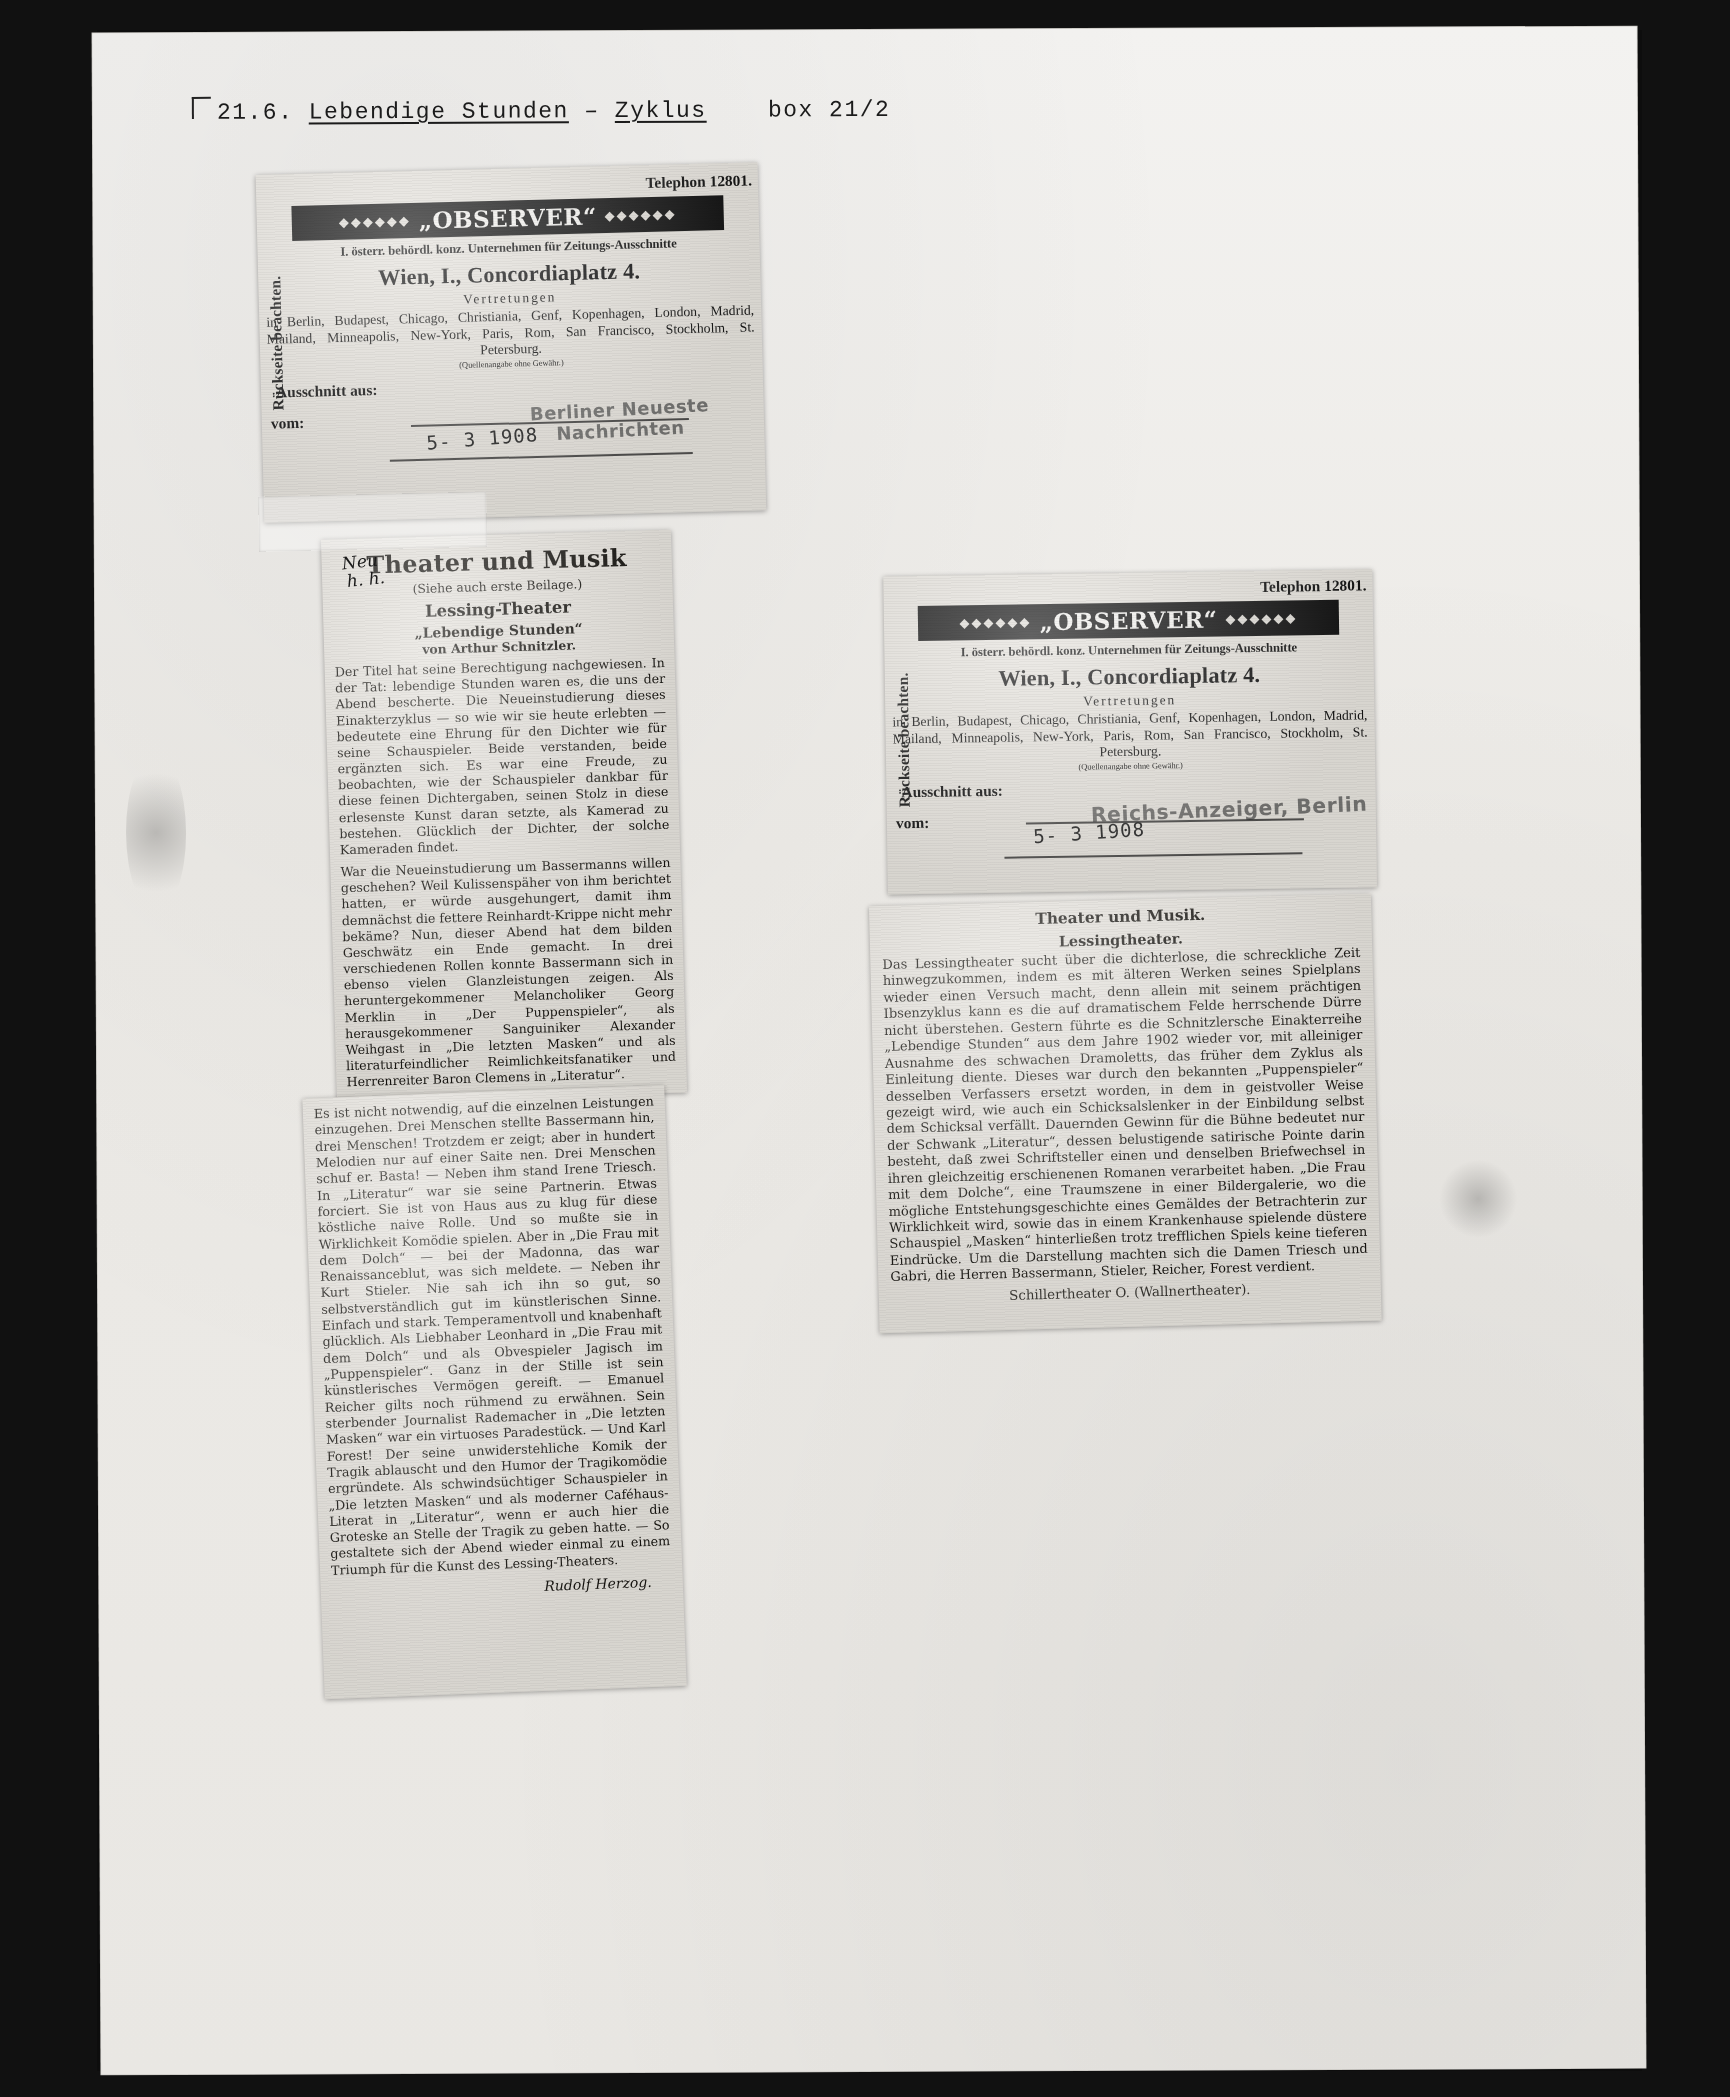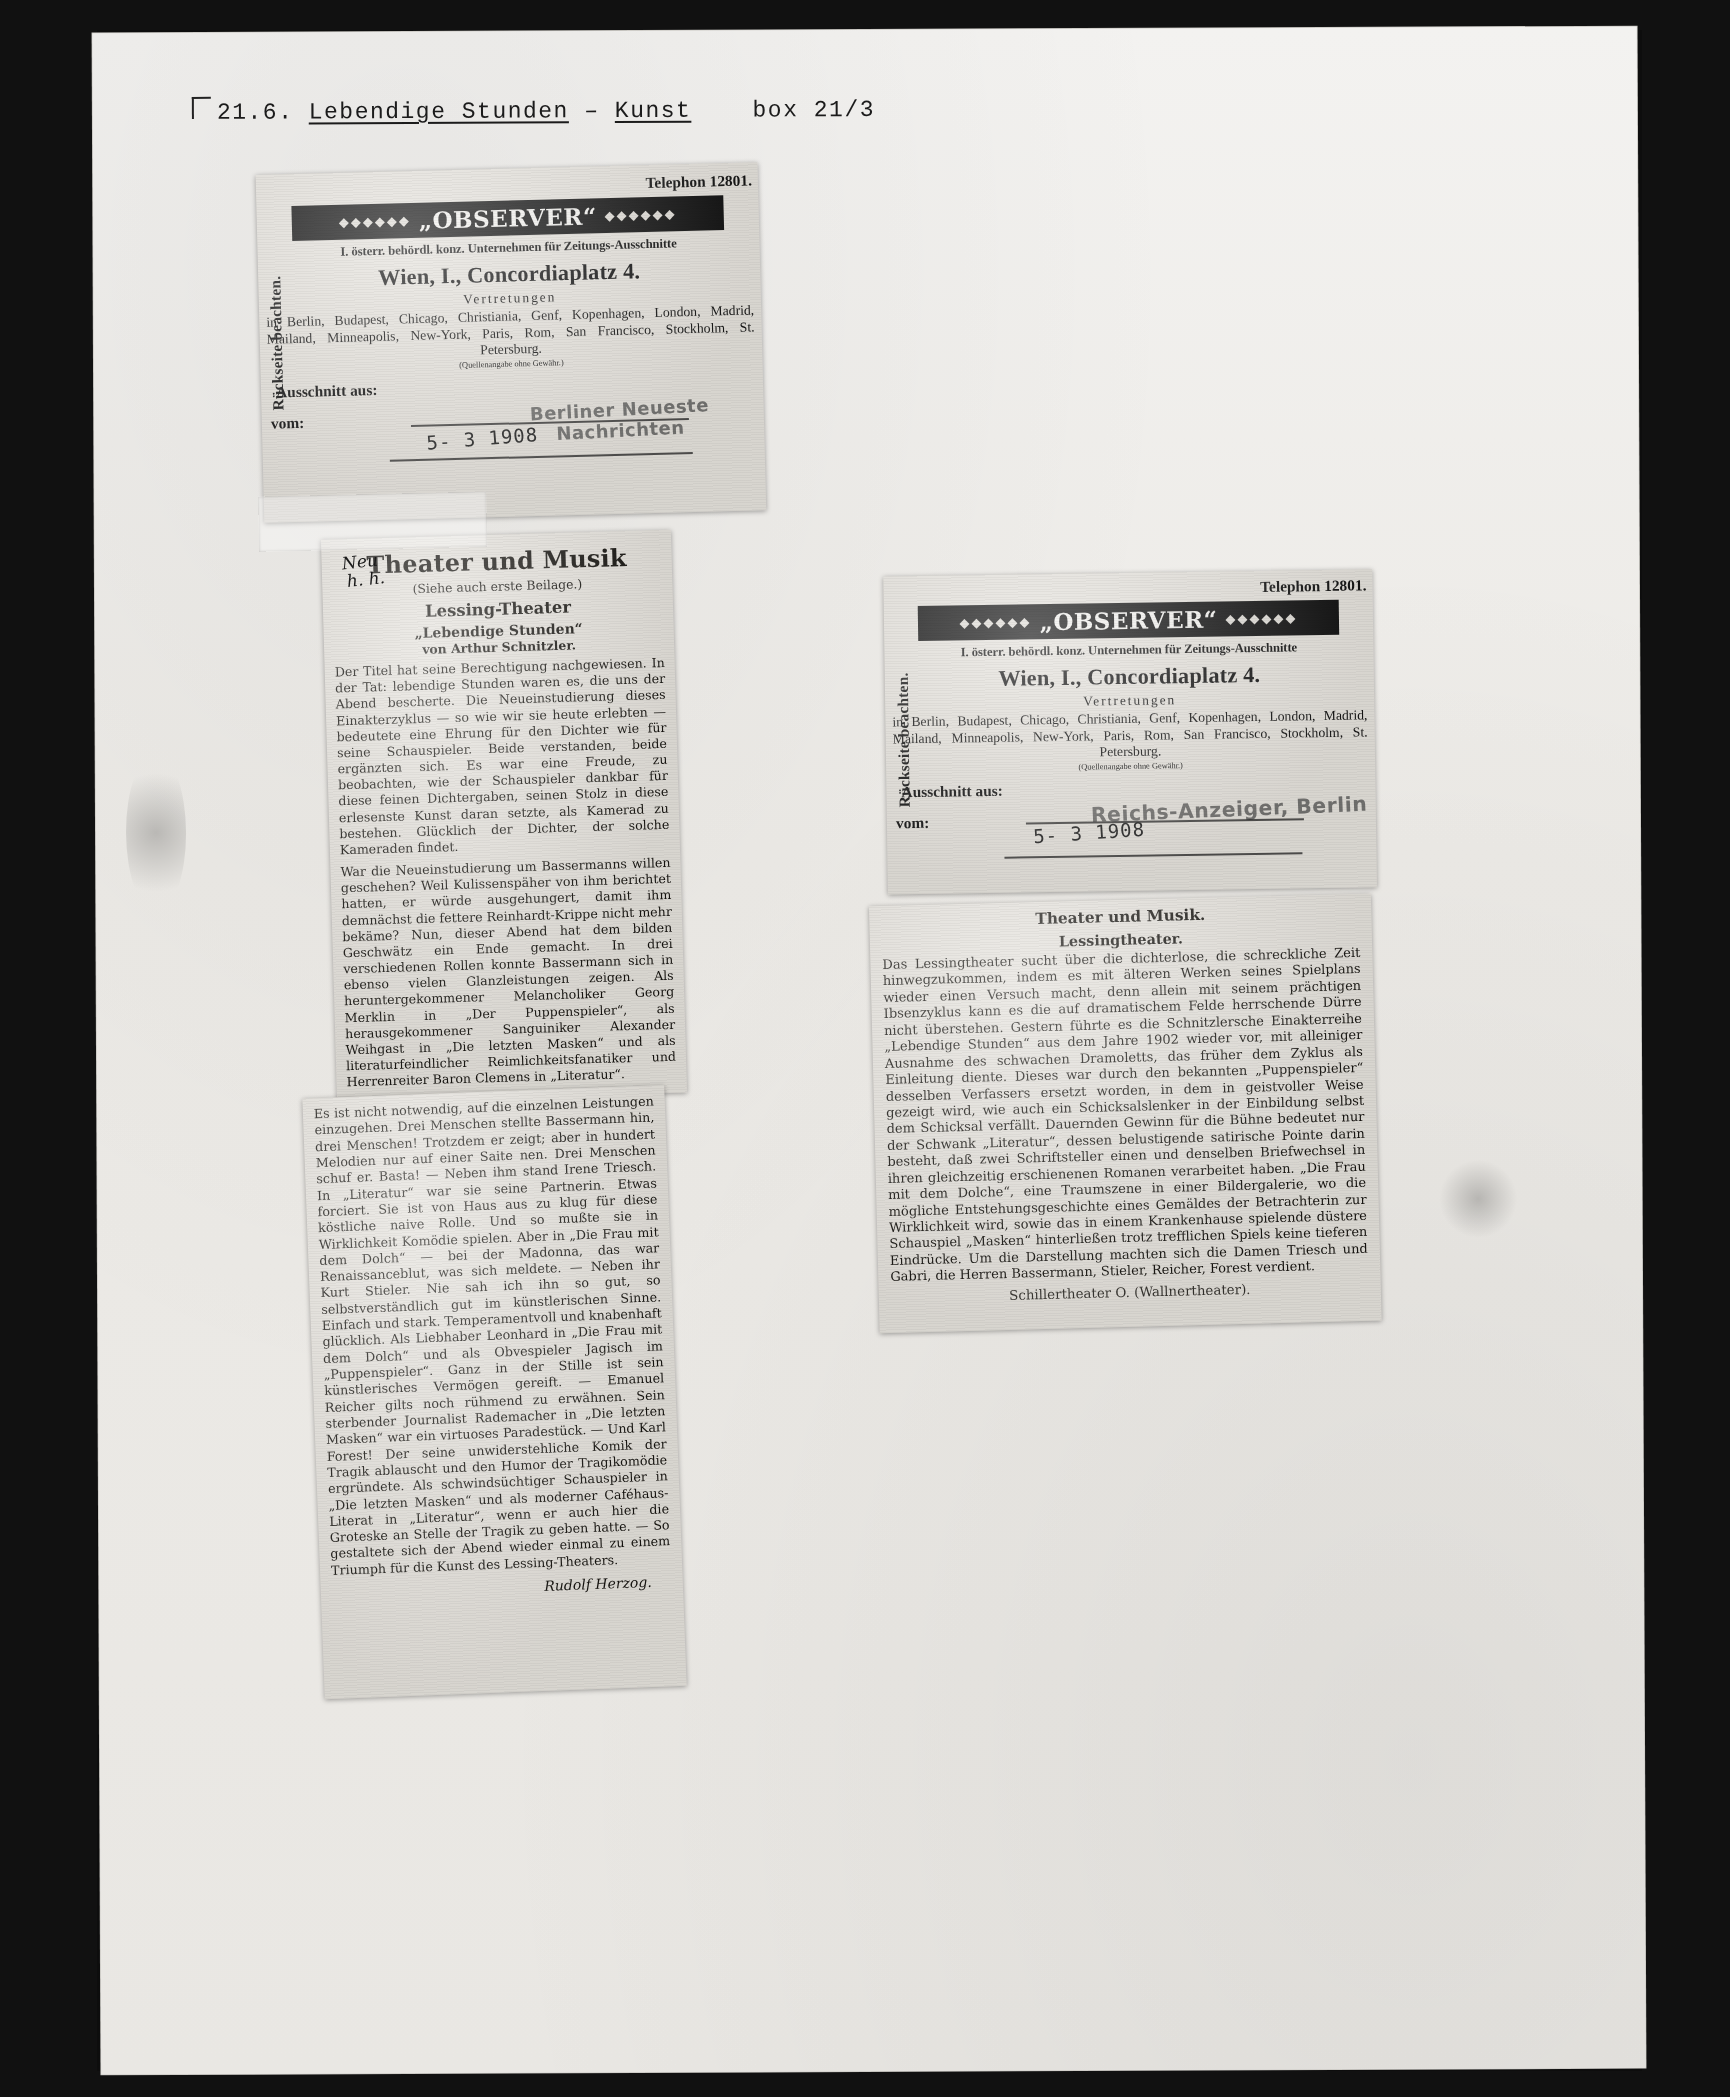--- a/index.html
+++ b/index.html
@@ -283,23 +283,23 @@
 
 <div id="page">
   <div id="page-inner"></div>
 
   <div id="corner-mark"></div>
 
   <div id="hdr">
     <span>21.6.</span>
     <span class="u">Lebendige Stunden</span>
     <span>–</span>
-    <span class="u">Kunst</span>
+    <span class="u">Zyklus</span>
     &nbsp;&nbsp;
-    <span>box 21/3</span>
+    <span>box 21/2</span>
   </div>
 
   <div class="clip obs" id="clip-obs-left" style="left:166px; top:137px; width:502px; height:348px; transform:rotate(-1.2deg); padding-top:9px; box-sizing:border-box;">
     <div class="tel">Telephon 12801.</div>
     <div class="obs-bar" style="width:86%;">
       <span class="diamonds">◆◆◆◆◆◆</span>
       <span class="word">„OBSERVER“</span>
       <span class="diamonds">◆◆◆◆◆◆</span>
     </div>
     <div class="line1">I. österr. behördl. konz. Unternehmen für Zeitungs-Ausschnitte</div>

